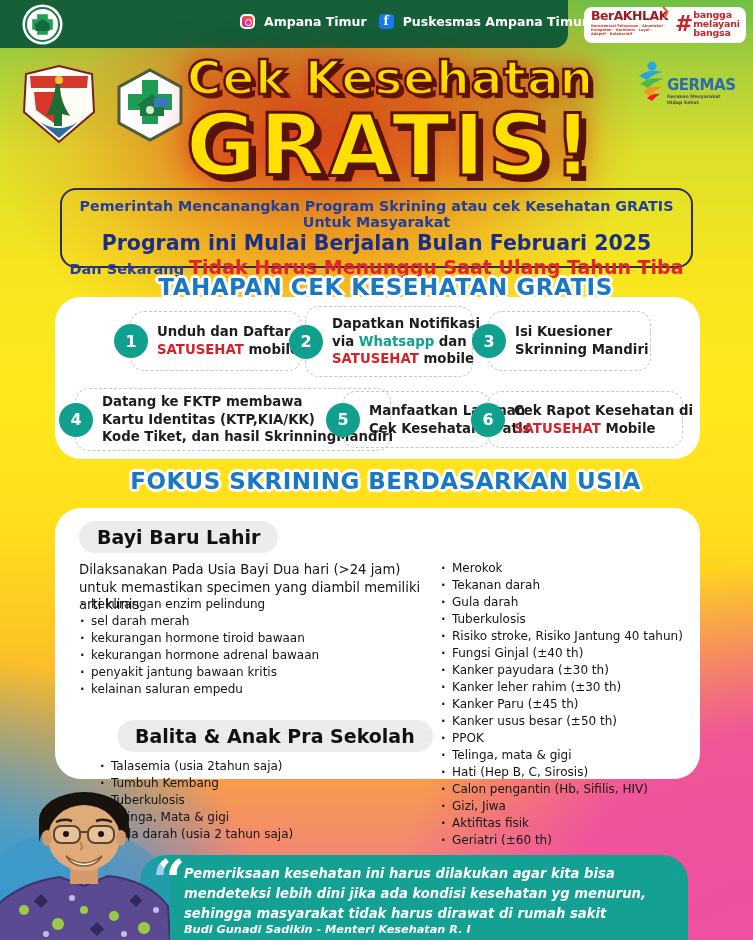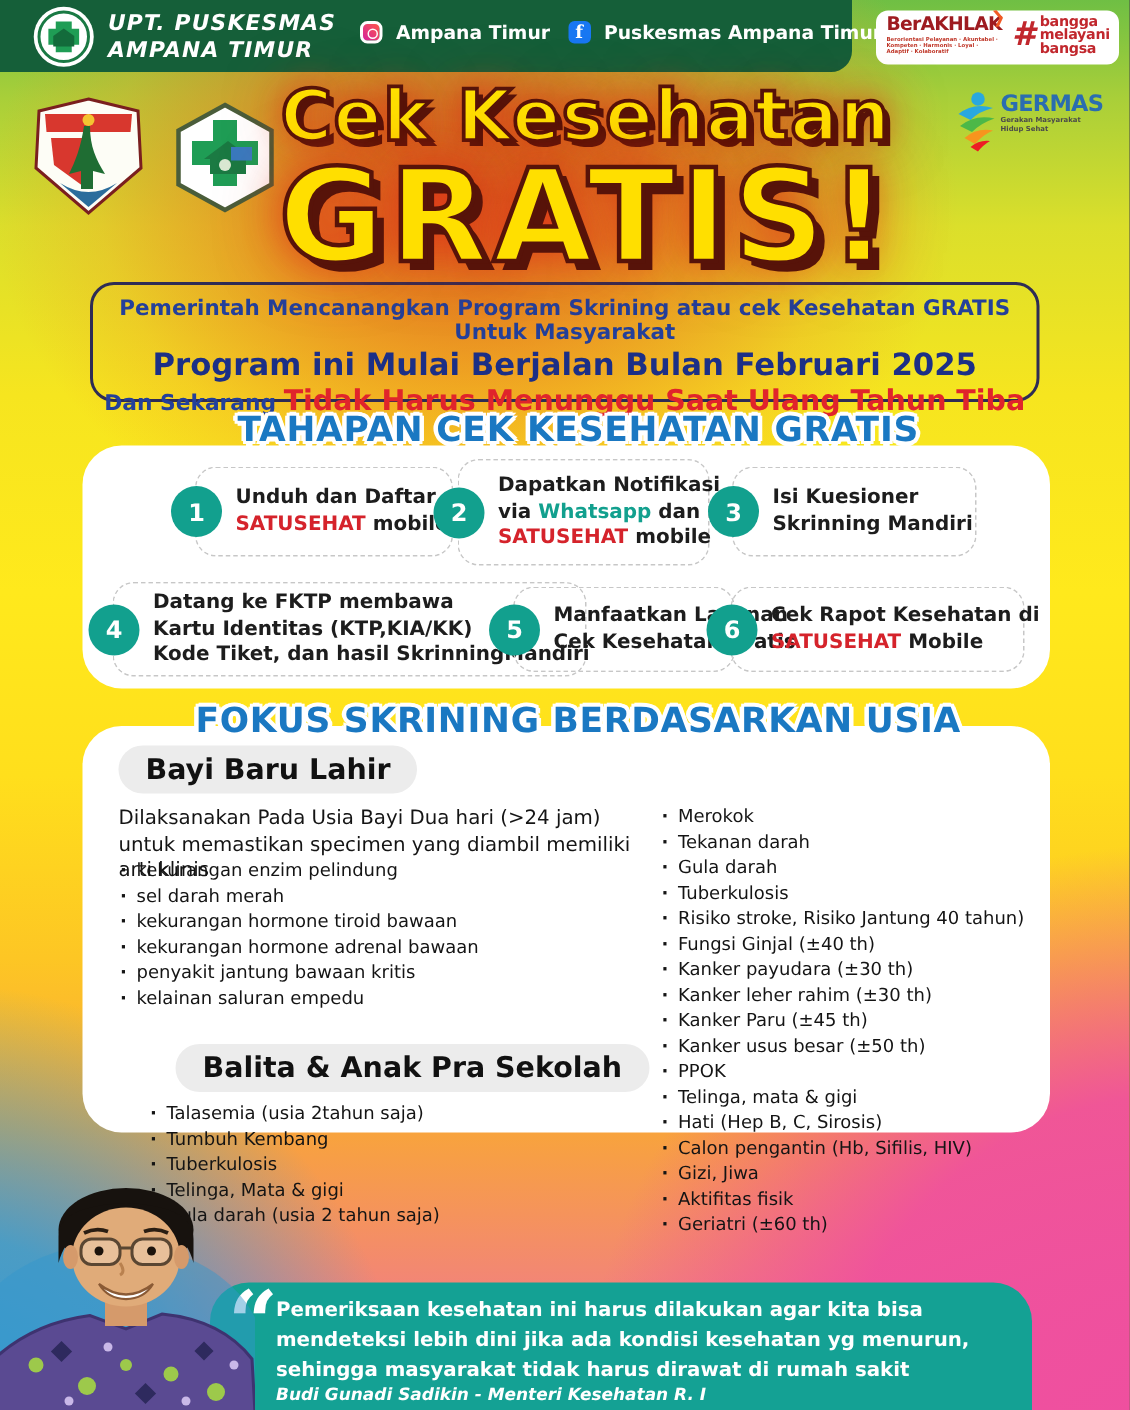--- a/index.html
+++ b/index.html
@@ -27,21 +27,21 @@
   .berakhlak .t{color:#9e1b20;font-weight:bold;font-size:12.5px;letter-spacing:-.5px;line-height:1;}
   .berakhlak .arrow{position:absolute;right:-2px;top:-5px;color:#f15a24;font-weight:bold;font-size:11px;transform:rotate(-8deg);}
   .berakhlak .vals{margin-top:1px;font-size:3.6px;line-height:1.25;color:#c0392b;font-weight:bold;}
   .bangga{display:flex;align-items:center;gap:3px;}
   .hash{color:#c1272d;font-weight:bold;font-size:22px;font-style:italic;line-height:.8;}
   .bangga .txt{color:#c1272d;font-weight:bold;font-size:9.5px;line-height:.95;letter-spacing:-.2px;}
   
   .logo-shield{position:absolute;left:20px;top:64px;width:78px;height:80px;}
   .logo-hex{position:absolute;left:112px;top:68px;width:76px;height:74px;}
   .germas{position:absolute;right:6px;top:60px;width:112px;display:flex;align-items:flex-start;gap:2px;}
-  .germas .gtxt .name{color:#2a6db0;font-weight:bold;font-size:15px;letter-spacing:-.5px;}
+  .germas .gtxt .name{color:#2a6db0;font-weight:bold;font-size:15px;letter-spacing:-.5px;margin-top:16px;}
   .germas .gtxt .tag{font-size:4.6px;color:#4a4a4a;font-weight:bold;line-height:1.3;width:60px;}
   
   .title{position:absolute;left:28px;right:0;top:50px;text-align:center;z-index:3;}
   .title .l1{font-size:47px;font-weight:bold;color:#ffdf00;letter-spacing:1px;
     -webkit-text-stroke:2.5px #571309;
     text-shadow:4px 4px 0 #571309,0 0 20px rgba(222,52,24,.9),0 0 38px rgba(222,52,24,.5);}
   .title .l2{font-size:86px;font-weight:bold;color:#ffdf00;letter-spacing:3px;margin-top:-10px;
     -webkit-text-stroke:3px #571309;
     text-shadow:6px 6px 0 #571309,0 0 26px rgba(222,52,24,.9),0 0 44px rgba(222,52,24,.5);}
   
@@ -63,56 +63,52 @@
   .red{color:#d5232b;}
   .teal{color:#12a08e;}
   .c1{left:75px;top:14px;width:172px;height:60px;}
   .c2{left:250px;top:9px;width:168px;height:71px;}
   .c3{left:433px;top:14px;width:163px;height:60px;}
   .c4{left:20px;top:91px;width:316px;height:63px;}
   .c5{left:287px;top:94px;width:148px;height:57px;left:287px;}
   .c5{left:287px;}
   .c6{left:432px;top:94px;width:196px;height:57px;}
   
-  .focus{position:absolute;left:55px;top:484px;width:645px;height:271px;background:#fff;border-radius:26px;z-index:4;}
+  .focus{position:absolute;left:55px;top:508px;width:645px;height:271px;background:#fff;border-radius:26px;z-index:4;}
   .pill{display:inline-block;background:#ececec;border-radius:20px;padding:5px 18px;font-size:19px;font-weight:bold;color:#111;}
   .p-bayi{position:absolute;left:24px;top:13px;}
   .p-balita{position:absolute;left:62px;top:212px;}
   .p-dewasa{position:absolute;left:385px;top:13px;}
   .focus .intro-txt{position:absolute;left:24px;top:53px;width:358px;font-size:13.2px;color:#141414;line-height:1.33;}
   ul.blist{list-style:none;position:absolute;font-size:12px;color:#141414;}
   ul.blist li{position:relative;padding-left:12px;line-height:17px;}
   ul.blist li::before{content:"·";position:absolute;left:1px;font-weight:bold;}
   .list-bayi{left:24px;top:88px;width:356px;}
   .list-balita{left:44px;top:250px;width:330px;}
   .list-dewasa{left:385px;top:52px;width:258px;}
   
   .quote{position:absolute;left:140px;top:855px;width:548px;height:85px;background:#14a194;border-radius:26px 26px 0 0;z-index:10;}
   .quote-mark{position:absolute;left:12px;top:-2px;color:#fff;font-size:58px;font-weight:bold;font-family:"DejaVu Serif","Liberation Serif",serif;line-height:1;}
-  .quote .qtext{position:absolute;left:44px;top:9px;width:478px;color:#fff;font-weight:bold;font-size:13.2px;line-height:1.5;}
+  .quote .qtext{position:absolute;left:44px;top:9px;width:478px;color:#fff;font-weight:bold;font-style:italic;font-size:13.2px;line-height:1.5;}
   .quote .qauthor{position:absolute;left:44px;top:68px;color:#fff;font-style:italic;font-weight:bold;font-size:11.3px;}
   
   .photo{position:absolute;left:-4px;top:784px;width:174px;height:158px;z-index:20;}
 </style>
 </head>
 <body>
 
 <div class="poster">
 
   <div class="topbar">
     <svg class="clinic-logo" viewBox="0 0 41 41">
       <circle cx="20.5" cy="20.5" r="20" fill="#fff"></circle>
       <circle cx="20.5" cy="20.5" r="16.5" fill="#fff" stroke="#1a7a44" stroke-width="2"></circle>
       <path d="M14 8h13v6h6v13h-6v6H14v-6H8V14h6z" fill="#1f9d55" transform="scale(0.82) translate(4.5,4.5)"></path>
       <path d="M20.5 15l7 5v7h-14v-7z" fill="#136b3b"></path>
     </svg>
-    <div class="clinic-name">
-      <div>UPT. PUSKESMAS</div>
-      <div>AMPANA TIMUR</div>
-    </div>
     <div class="social">
       <span class="ig"></span>
       <span class="lbl">Ampana Timur</span>
       <span class="fb">f</span>
       <span class="lbl">Puskesmas Ampana Timur</span>
       <span class="wa">✆</span>
       <span class="lbl">082151072739</span>
     </div>
   </div>
 

